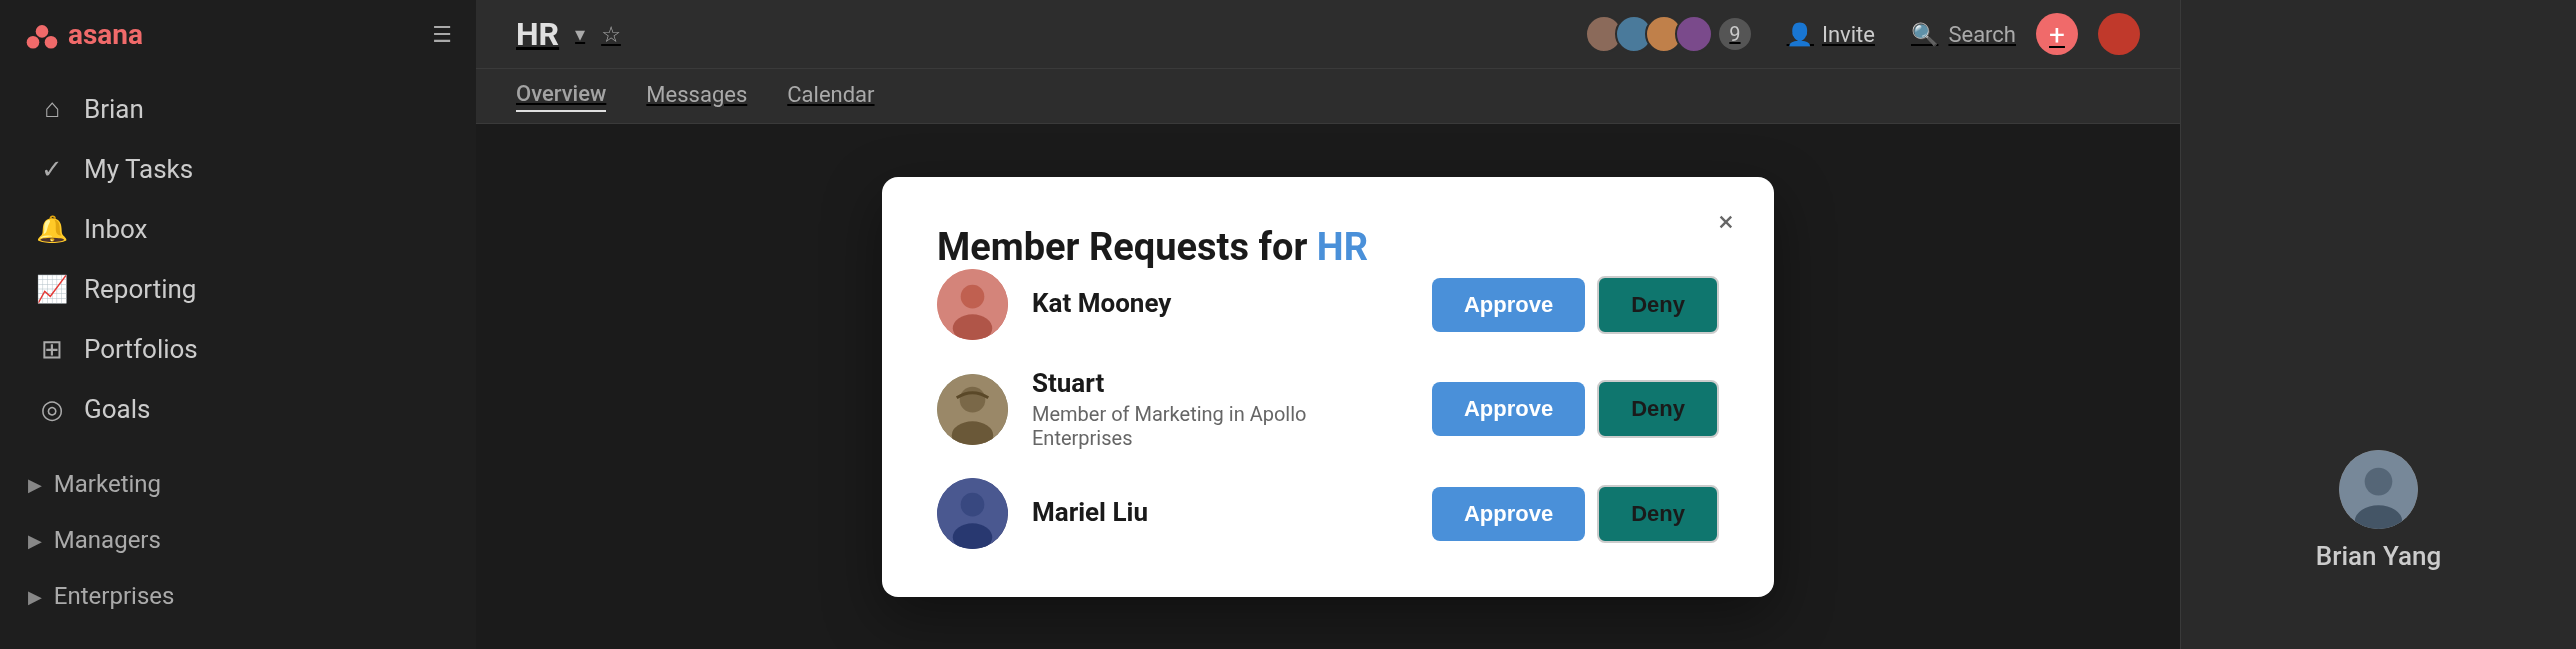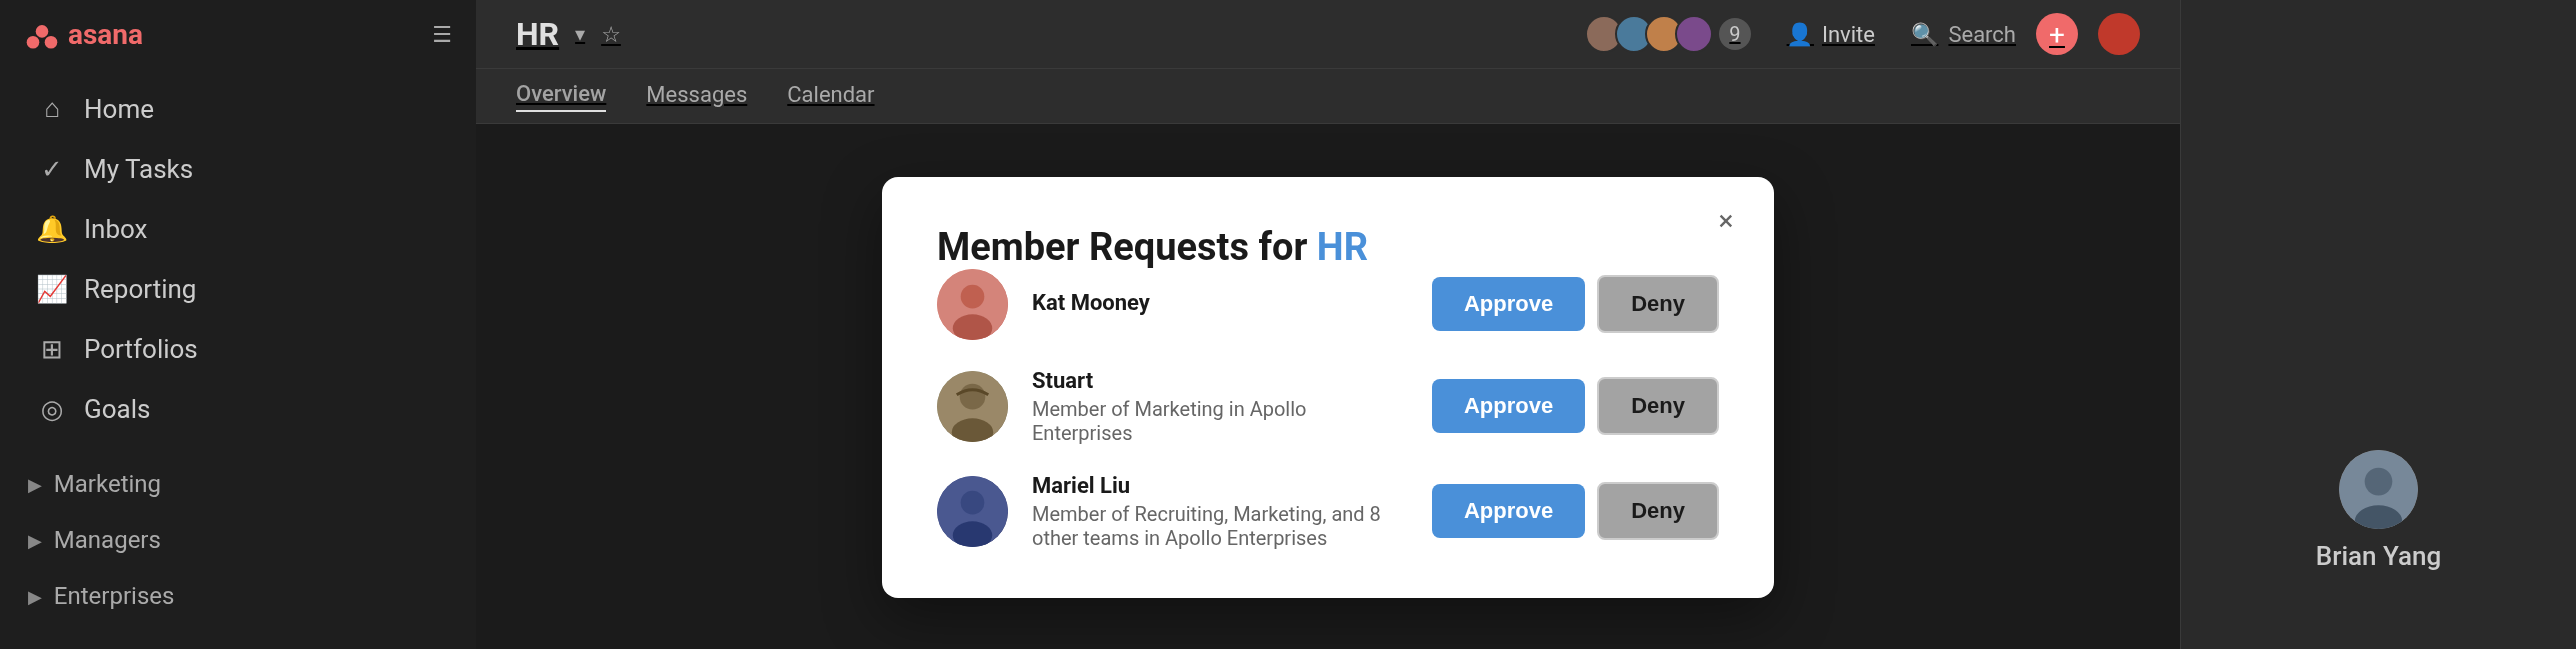--- a/index.html
+++ b/index.html
@@ -329,21 +329,21 @@
     .member-avatar svg {
       width: 71px;
       height: 71px;
     }
 
     .member-info {
       flex: 1;
     }
 
     .member-name {
-      font-size: 22px;
+      font-size: 26px;
       font-weight: 700;
       color: #1a1a1a;
       margin-bottom: 4px;
     }
 
     .member-desc {
       font-size: 20px;
       color: #666;
     }
 
@@ -358,21 +358,21 @@
       color: white;
       border: none;
       border-radius: 8px;
       padding: 14px 32px;
       font-size: 22px;
       font-weight: 600;
       cursor: pointer;
     }
 
     .btn-deny {
-      background: #a3a3a3;
+      background: #0f766e;
       color: #1a1a1a;
       border: 2px solid #ccc;
       border-radius: 8px;
       padding: 14px 32px;
       font-size: 22px;
       font-weight: 600;
       cursor: pointer;
     }
 
     
@@ -433,21 +433,21 @@
         <circle cx="30" cy="28" r="7" fill="#f06a6a"></circle>
       </svg>
       <span>asana</span>
     </div>
     <div class="hamburger-icon">☰</div>
   </div>
 
   <div class="sidebar-nav">
     <div class="sidebar-nav-item">
       <span class="nav-icon">⌂</span>
-      <span class="nav-label">Home</span>
+      <span class="nav-label">Brian</span>
     </div>
     <div class="sidebar-nav-item">
       <span class="nav-icon">✓</span>
       <span class="nav-label">My Tasks</span>
     </div>
     <div class="sidebar-nav-item">
       <span class="nav-icon">🔔</span>
       <span class="nav-label">Inbox</span>
     </div>
     <div class="sidebar-nav-item">
@@ -577,21 +577,20 @@
           <div class="member-row">
             <div class="member-avatar mariel">
               <svg viewBox="0 0 72 72">
                 <circle cx="36" cy="36" r="36" fill="#4a5890"></circle>
                 <circle cx="36" cy="27" r="12" fill="#384880"></circle>
                 <ellipse cx="36" cy="60" rx="20" ry="14" fill="#283870"></ellipse>
               </svg>
             </div>
             <div class="member-info">
               <div class="member-name">Mariel Liu</div>
-              <div class="member-desc">Member of Recruiting, Marketing, and 8 other teams in Apollo Enterprises</div>
             </div>
             <div class="member-actions">
               <button class="btn-approve">Approve</button>
               <button class="btn-deny">Deny</button>
             </div>
           </div>
 
         </div>
       </div>
     </div>

